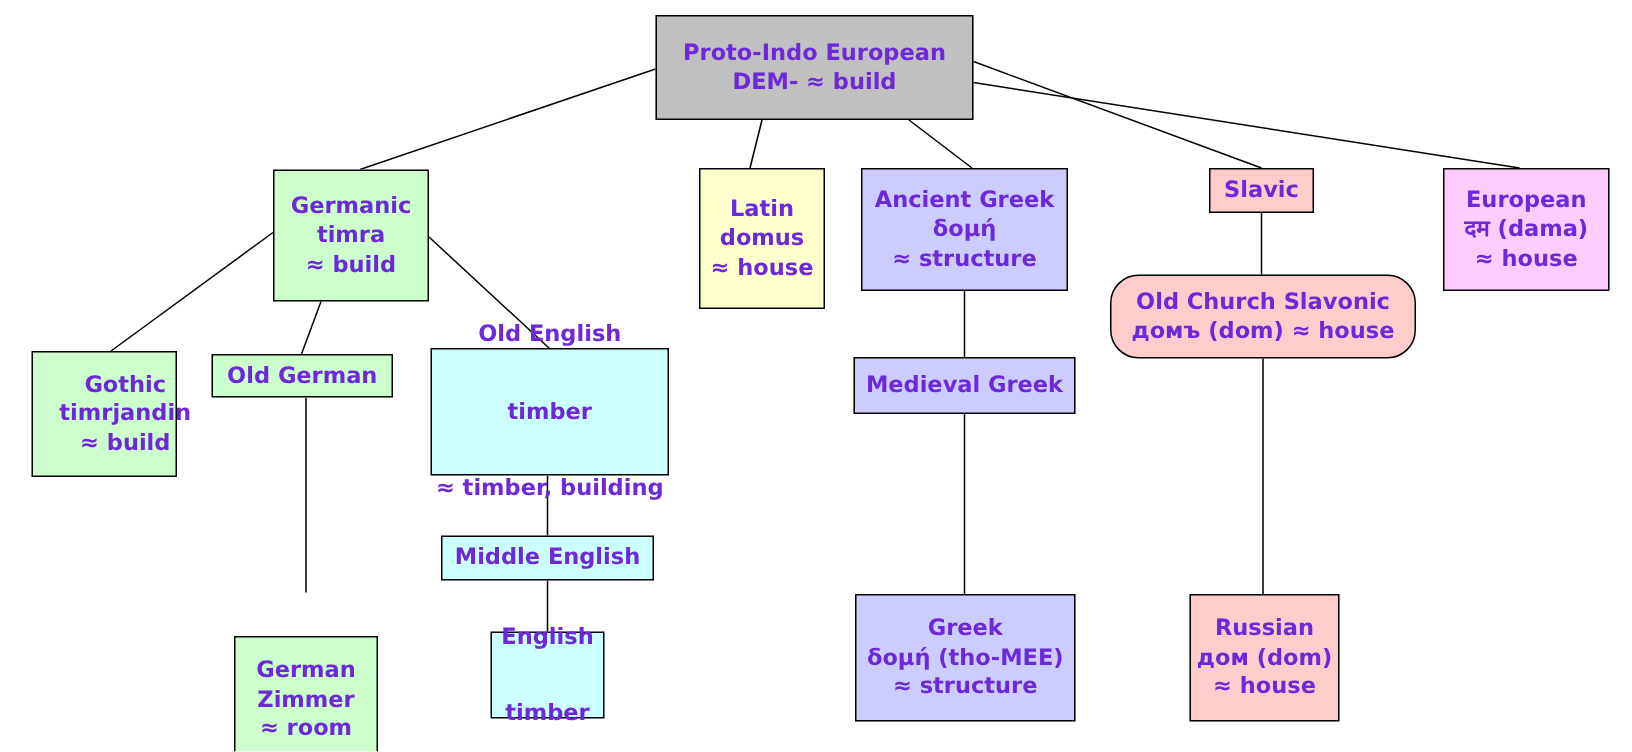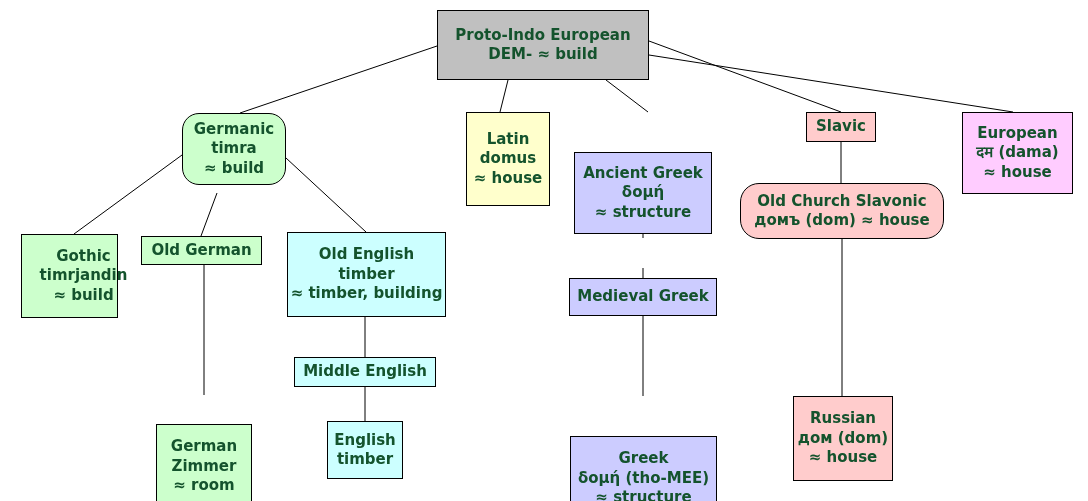--- a/index.html
+++ b/index.html
@@ -28,29 +28,29 @@
     box-sizing: border-box;
     border: 1px solid #000000;
     display: flex;
     flex-direction: column;
     align-items: center;
     justify-content: center;
     text-align: center;
     font-weight: bold;
     font-size: 15px;
     line-height: 1.30;
-    color: #14532d;
+    color: #6d28d9;
     padding: 2px 4px;
   }
   .node .line { display: block; white-space: nowrap; }
   .c-root   { background: #c0c0c0; }
   .c-green  { background: #ccffcc; }
-  .c-cyan   { background: #ccffff; }
+  .c-cyan   { background: #ccffff; gap: 32px; }
   .c-yellow { background: #ffffcc; }
-  .c-lav    { background: #ccccff; margin-top: 40px; }
+  .c-lav    { background: #ccccff; }
   .c-salmon { background: #ffcccc; }
   .c-pink   { background: #ffccff; }
 </style>
 </head>
 <body>
 
 <div id="diagram">
   <svg id="edges" viewBox="0 0 1088 501">
       <line x1="437" y1="46" x2="240" y2="113" stroke="#000000" stroke-width="1"></line>
       <line x1="508" y1="80" x2="500" y2="112" stroke="#000000" stroke-width="1"></line>
@@ -66,21 +66,21 @@
       <line x1="643" y1="194" x2="643" y2="238" stroke="#000000" stroke-width="1"></line>
       <line x1="643" y1="268" x2="643" y2="396" stroke="#000000" stroke-width="1"></line>
       <line x1="841" y1="142" x2="841" y2="183" stroke="#000000" stroke-width="1"></line>
       <line x1="842" y1="239" x2="842" y2="396" stroke="#000000" stroke-width="1"></line>
     </svg>
   <div id="node-layer">
       <div class="node c-root" style="left: 437px; top: 10px; width: 212px; height: 70px;">
         <span class="line">Proto-Indo European</span>
         <span class="line">DEM- ≈ build</span>
       </div>
-      <div class="node c-green" style="left: 182px; top: 113px; width: 104px; height: 72px; border-radius: 17px;">
+      <div class="node c-green" style="left: 182px; top: 113px; width: 104px; height: 88px;">
         <span class="line">Germanic</span>
         <span class="line">timra</span>
         <span class="line">≈ build</span>
       </div>
       <div class="node c-green" style="left: 21px; top: 234px; width: 97px; height: 84px; padding-left: 32px;">
         <span class="line">Gothic</span>
         <span class="line">timrjandin</span>
         <span class="line">≈ build</span>
       </div>
       <div class="node c-green" style="left: 141px; top: 236px; width: 121px; height: 29px;">

